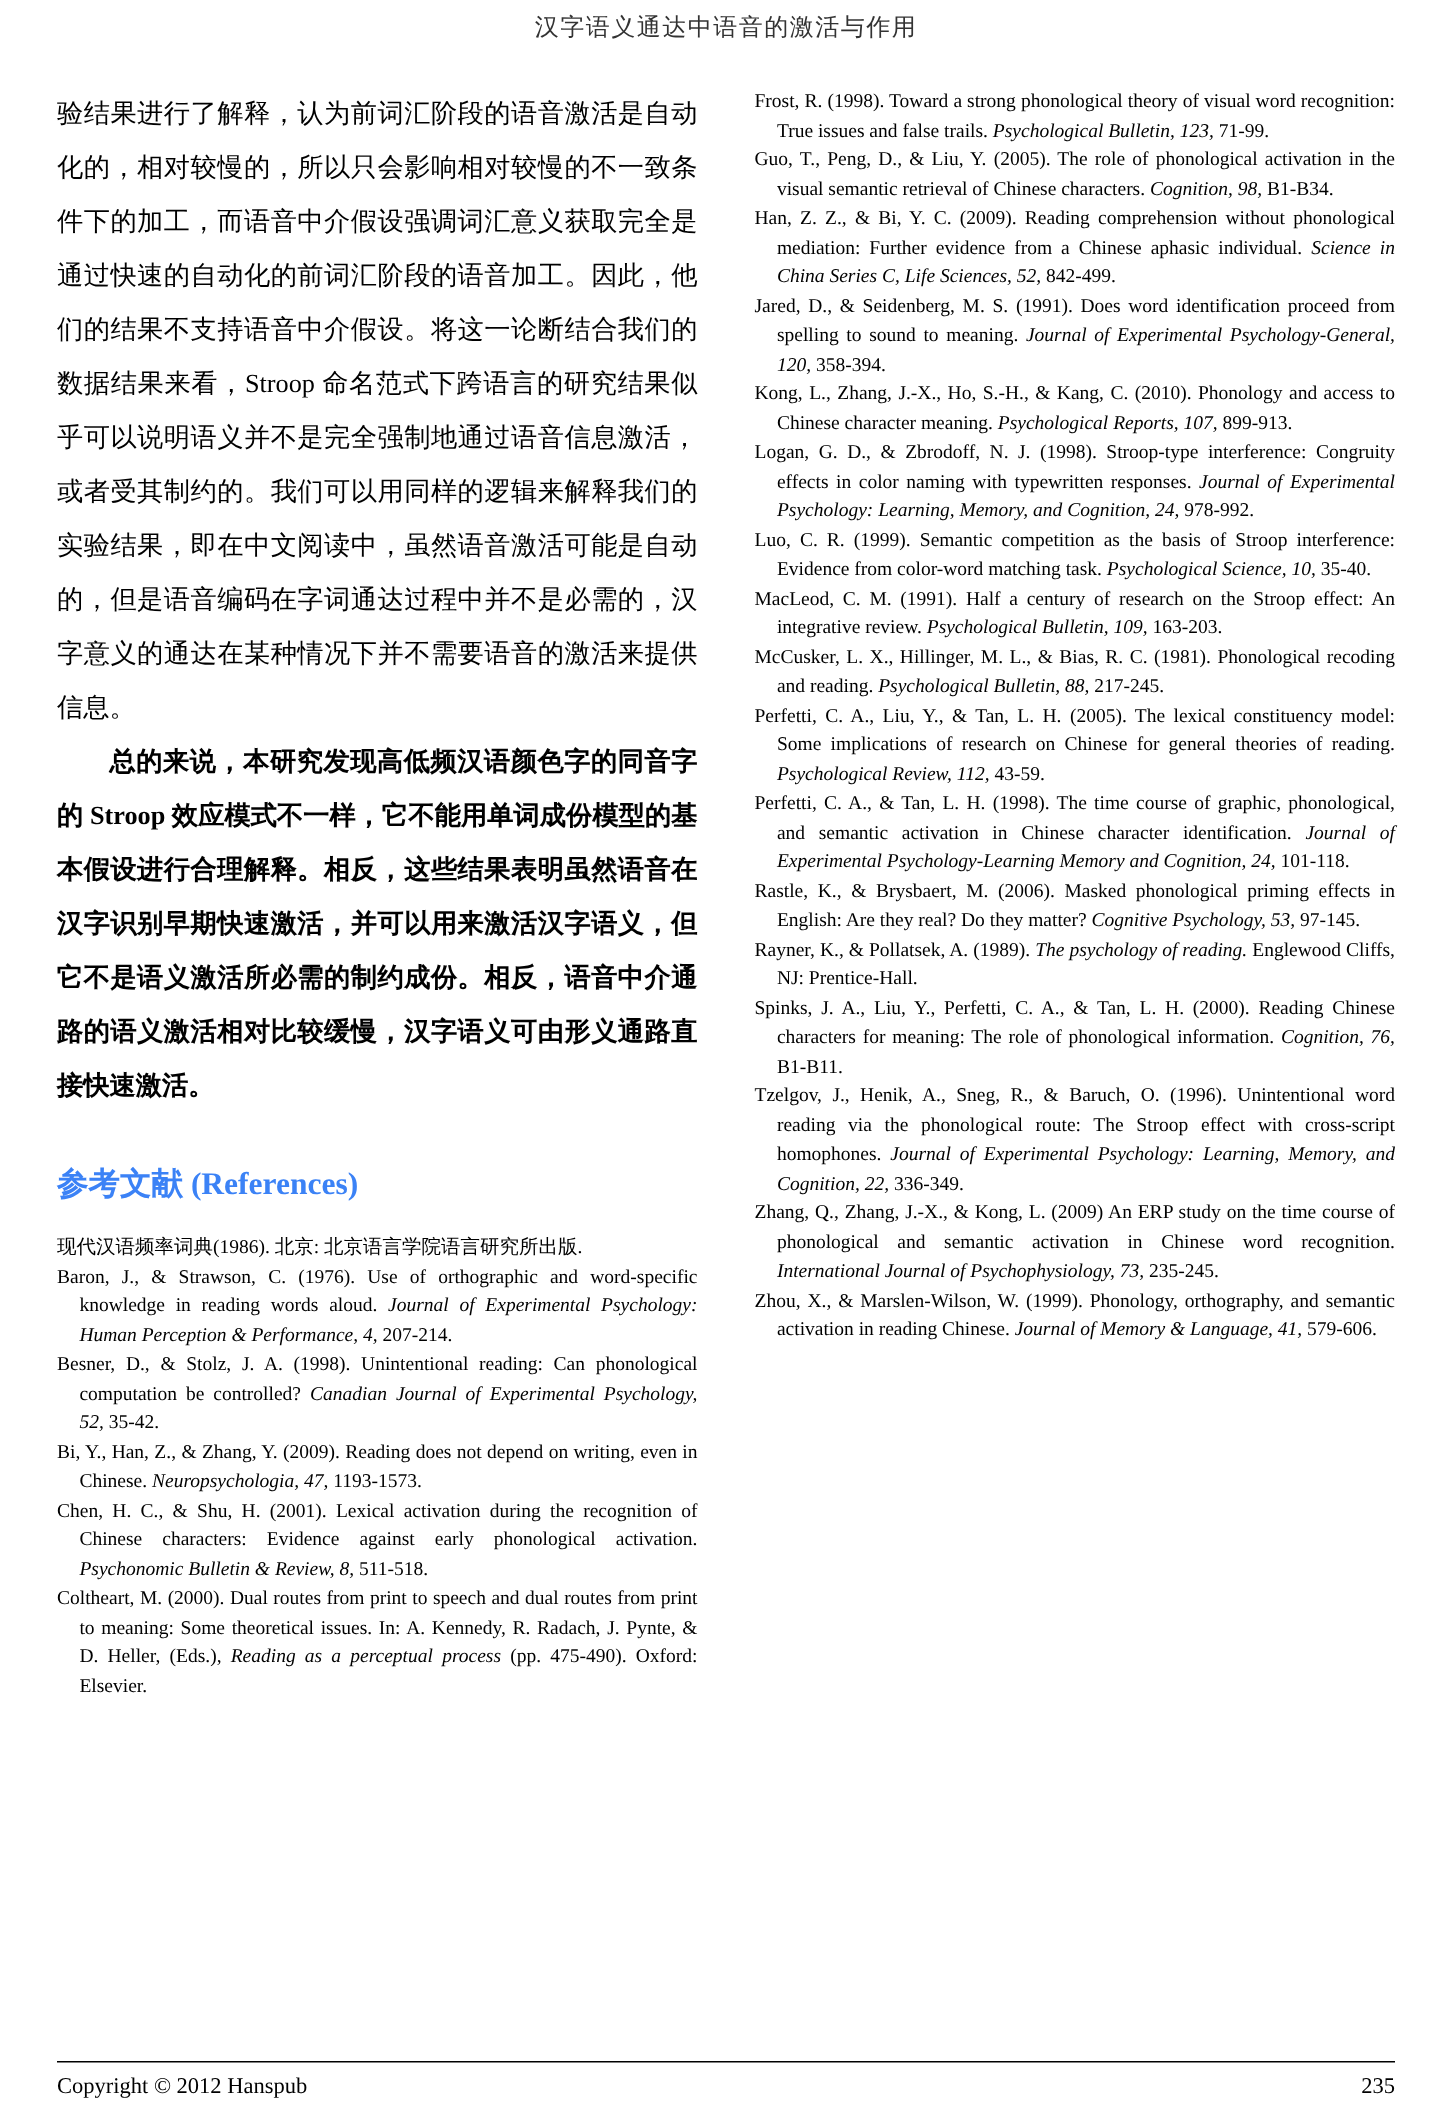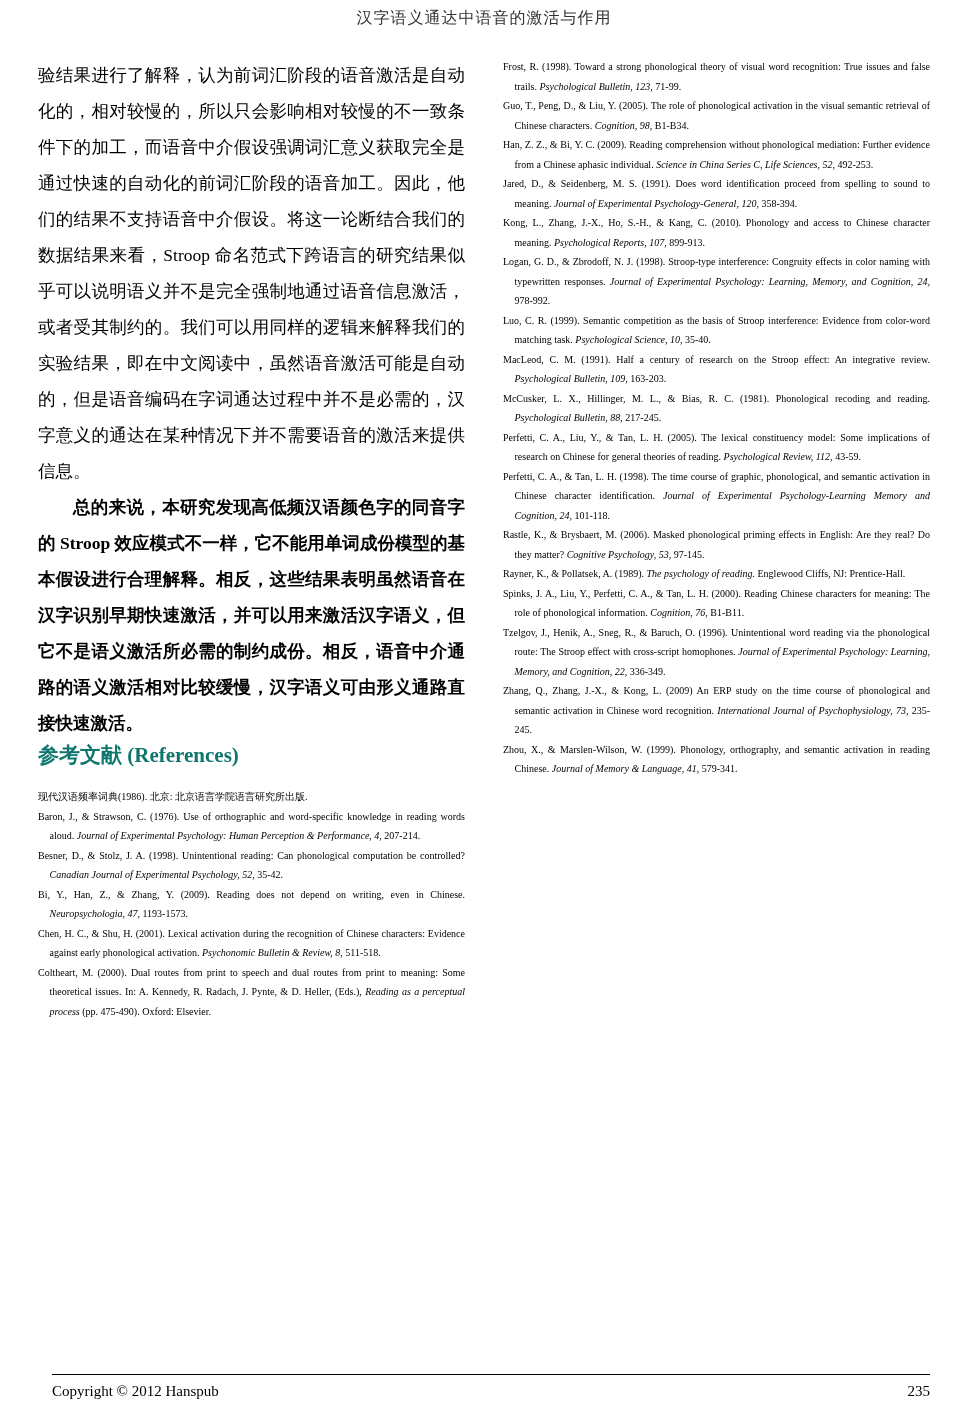--- a/index.html
+++ b/index.html
@@ -31,46 +31,46 @@
   .cn-para {
     font-size: 17.5px;
     line-height: 36px;
     text-align: justify;
     color: #000000;
   }
   .cn-para.indent { text-indent: 2em; font-weight: bold; }
   .refs-heading {
     font-size: 21px;
     font-weight: bold;
+    margin-top: 34px;
     margin-bottom: 18px;
-    color: #0f766e;
+    color: #3b82f6;
   }
   .ref-list {
     list-style: none;
-    font-size: 10px;
+    font-size: 13px;
     line-height: 19.5px;
     text-align: justify;
   }
   .ref {
     padding-left: 1.15em;
     text-indent: -1.15em;
   }
   .ref .it { font-style: italic; }
   .footer {
     position: absolute;
     left: 38px;
     right: 38px;
     bottom: 14px;
     display: flex;
     justify-content: space-between;
     align-items: baseline;
     border-top: 1px solid #000000;
     padding-top: 8px;
     font-size: 15px;
-    margin-left: 14px;
   }
 </style>
 </head>
 <body>
 
 <div class="page">
 
   <div class="running-head">
     <span>汉字语义通达中语音的激活与作用</span>
   </div>
@@ -90,35 +90,35 @@
           <li class="ref"><span>Bi, Y., Han, Z., &amp; Zhang, Y. (2009). Reading does not depend on writing, even in Chinese. </span><span class="it">Neuropsychologia, 47, </span><span>1193-1573.</span></li>
           <li class="ref"><span>Chen, H. C., &amp; Shu, H. (2001). Lexical activation during the recognition of Chinese characters: Evidence against early phonological activation. </span><span class="it">Psychonomic Bulletin &amp; Review, 8, </span><span>511-518.</span></li>
           <li class="ref"><span>Coltheart, M. (2000). Dual routes from print to speech and dual routes from print to meaning: Some theoretical issues. In: A. Kennedy, R. Radach, J. Pynte, &amp; D. Heller, (Eds.), </span><span class="it">Reading as a perceptual process </span><span>(pp. 475-490). Oxford: Elsevier.</span></li>
         </ul>
     </div>
 
     <div class="col">
       <ul id="refs-right" class="ref-list">
           <li class="ref"><span>Frost, R. (1998). Toward a strong phonological theory of visual word recognition: True issues and false trails. </span><span class="it">Psychological Bulletin, 123, </span><span>71-99.</span></li>
           <li class="ref"><span>Guo, T., Peng, D., &amp; Liu, Y. (2005). The role of phonological activation in the visual semantic retrieval of Chinese characters. </span><span class="it">Cognition, 98, </span><span>B1-B34.</span></li>
-          <li class="ref"><span>Han, Z. Z., &amp; Bi, Y. C. (2009). Reading comprehension without phonological mediation: Further evidence from a Chinese aphasic individual. </span><span class="it">Science in China Series C, Life Sciences, 52, </span><span>492-253.</span></li>
+          <li class="ref"><span>Han, Z. Z., &amp; Bi, Y. C. (2009). Reading comprehension without phonological mediation: Further evidence from a Chinese aphasic individual. </span><span class="it">Science in China Series C, Life Sciences, 52, </span><span>842-499.</span></li>
           <li class="ref"><span>Jared, D., &amp; Seidenberg, M. S. (1991). Does word identification proceed from spelling to sound to meaning. </span><span class="it">Journal of Experimental Psychology-General, 120, </span><span>358-394.</span></li>
           <li class="ref"><span>Kong, L., Zhang, J.-X., Ho, S.-H., &amp; Kang, C. (2010). Phonology and access to Chinese character meaning. </span><span class="it">Psychological Reports, 107, </span><span>899-913.</span></li>
           <li class="ref"><span>Logan, G. D., &amp; Zbrodoff, N. J. (1998). Stroop-type interference: Congruity effects in color naming with typewritten responses. </span><span class="it">Journal of Experimental Psychology: Learning, Memory, and Cognition, 24, </span><span>978-992.</span></li>
           <li class="ref"><span>Luo, C. R. (1999). Semantic competition as the basis of Stroop interference: Evidence from color-word matching task. </span><span class="it">Psychological Science, 10, </span><span>35-40.</span></li>
           <li class="ref"><span>MacLeod, C. M. (1991). Half a century of research on the Stroop effect: An integrative review. </span><span class="it">Psychological Bulletin, 109, </span><span>163-203.</span></li>
           <li class="ref"><span>McCusker, L. X., Hillinger, M. L., &amp; Bias, R. C. (1981). Phonological recoding and reading. </span><span class="it">Psychological Bulletin, 88, </span><span>217-245.</span></li>
           <li class="ref"><span>Perfetti, C. A., Liu, Y., &amp; Tan, L. H. (2005). The lexical constituency model: Some implications of research on Chinese for general theories of reading. </span><span class="it">Psychological Review, 112, </span><span>43-59.</span></li>
           <li class="ref"><span>Perfetti, C. A., &amp; Tan, L. H. (1998). The time course of graphic, phonological, and semantic activation in Chinese character identification. </span><span class="it">Journal of Experimental Psychology-Learning Memory and Cognition, 24, </span><span>101-118.</span></li>
           <li class="ref"><span>Rastle, K., &amp; Brysbaert, M. (2006). Masked phonological priming effects in English: Are they real? Do they matter? </span><span class="it">Cognitive Psychology, 53, </span><span>97-145.</span></li>
           <li class="ref"><span>Rayner, K., &amp; Pollatsek, A. (1989). </span><span class="it">The psychology of reading. </span><span>Englewood Cliffs, NJ: Prentice-Hall.</span></li>
           <li class="ref"><span>Spinks, J. A., Liu, Y., Perfetti, C. A., &amp; Tan, L. H. (2000). Reading Chinese characters for meaning: The role of phonological information. </span><span class="it">Cognition, 76, </span><span>B1-B11.</span></li>
           <li class="ref"><span>Tzelgov, J., Henik, A., Sneg, R., &amp; Baruch, O. (1996). Unintentional word reading via the phonological route: The Stroop effect with cross-script homophones. </span><span class="it">Journal of Experimental Psychology: Learning, Memory, and Cognition, 22, </span><span>336-349.</span></li>
           <li class="ref"><span>Zhang, Q., Zhang, J.-X., &amp; Kong, L. (2009) An ERP study on the time course of phonological and semantic activation in Chinese word recognition. </span><span class="it">International Journal of Psychophysiology, 73, </span><span>235-245.</span></li>
-          <li class="ref"><span>Zhou, X., &amp; Marslen-Wilson, W. (1999). Phonology, orthography, and semantic activation in reading Chinese. </span><span class="it">Journal of Memory &amp; Language, 41, </span><span>579-341.</span></li>
+          <li class="ref"><span>Zhou, X., &amp; Marslen-Wilson, W. (1999). Phonology, orthography, and semantic activation in reading Chinese. </span><span class="it">Journal of Memory &amp; Language, 41, </span><span>579-606.</span></li>
         </ul>
     </div>
 
   </div>
 
   <div class="footer">
     <span>Copyright © 2012 Hanspub</span>
     <span>235</span>
   </div>
 

